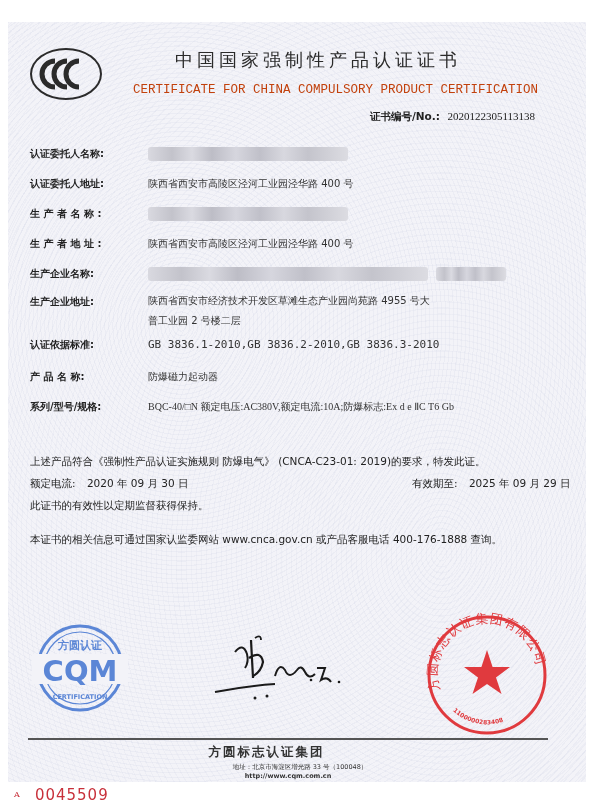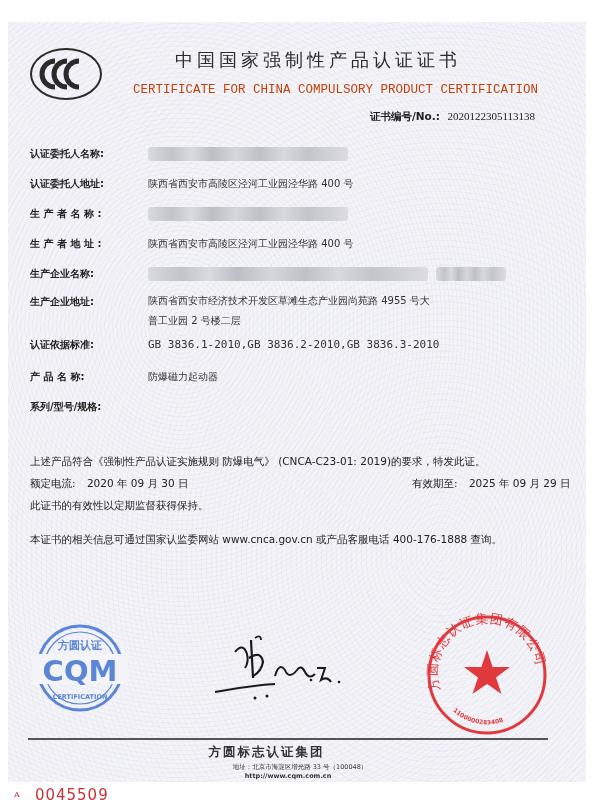--- a/index.html
+++ b/index.html
@@ -118,20 +118,21 @@
 <div class="row" style="top:334px;">
   <span class="lbl">认证依据标准:</span>
   <span class="val mono">GB 3836.1-2010,GB 3836.2-2010,GB 3836.3-2010</span>
 </div>
 <div class="row" style="top:366px;">
   <span class="lbl">产  品  名  称:</span>
   <span class="val">防爆磁力起动器</span>
 </div>
 <div class="row" style="top:396px;">
   <span class="lbl">系列/型号/规格:</span>
+  <span class="val small">BQC-40/□N  额定电压:AC380V,额定电流:10A;防爆标志:Ex d e ⅡC T6 Gb</span>
 </div>
 
 <div class="para" style="top:455px;">上述产品符合《强制性产品认证实施规则 防爆电气》 (CNCA-C23-01: 2019)的要求，特发此证。</div>
 <div class="para" style="top:477px;">
   <span>额定电流:</span>
   <span style="margin-left:8px;">2020 年 09 月 30 日</span>
 </div>
 <div class="para" style="top:477px; left:412px;">
   <span>有效期至:</span>
   <span style="margin-left:8px;">2025 年 09 月 29 日</span>

